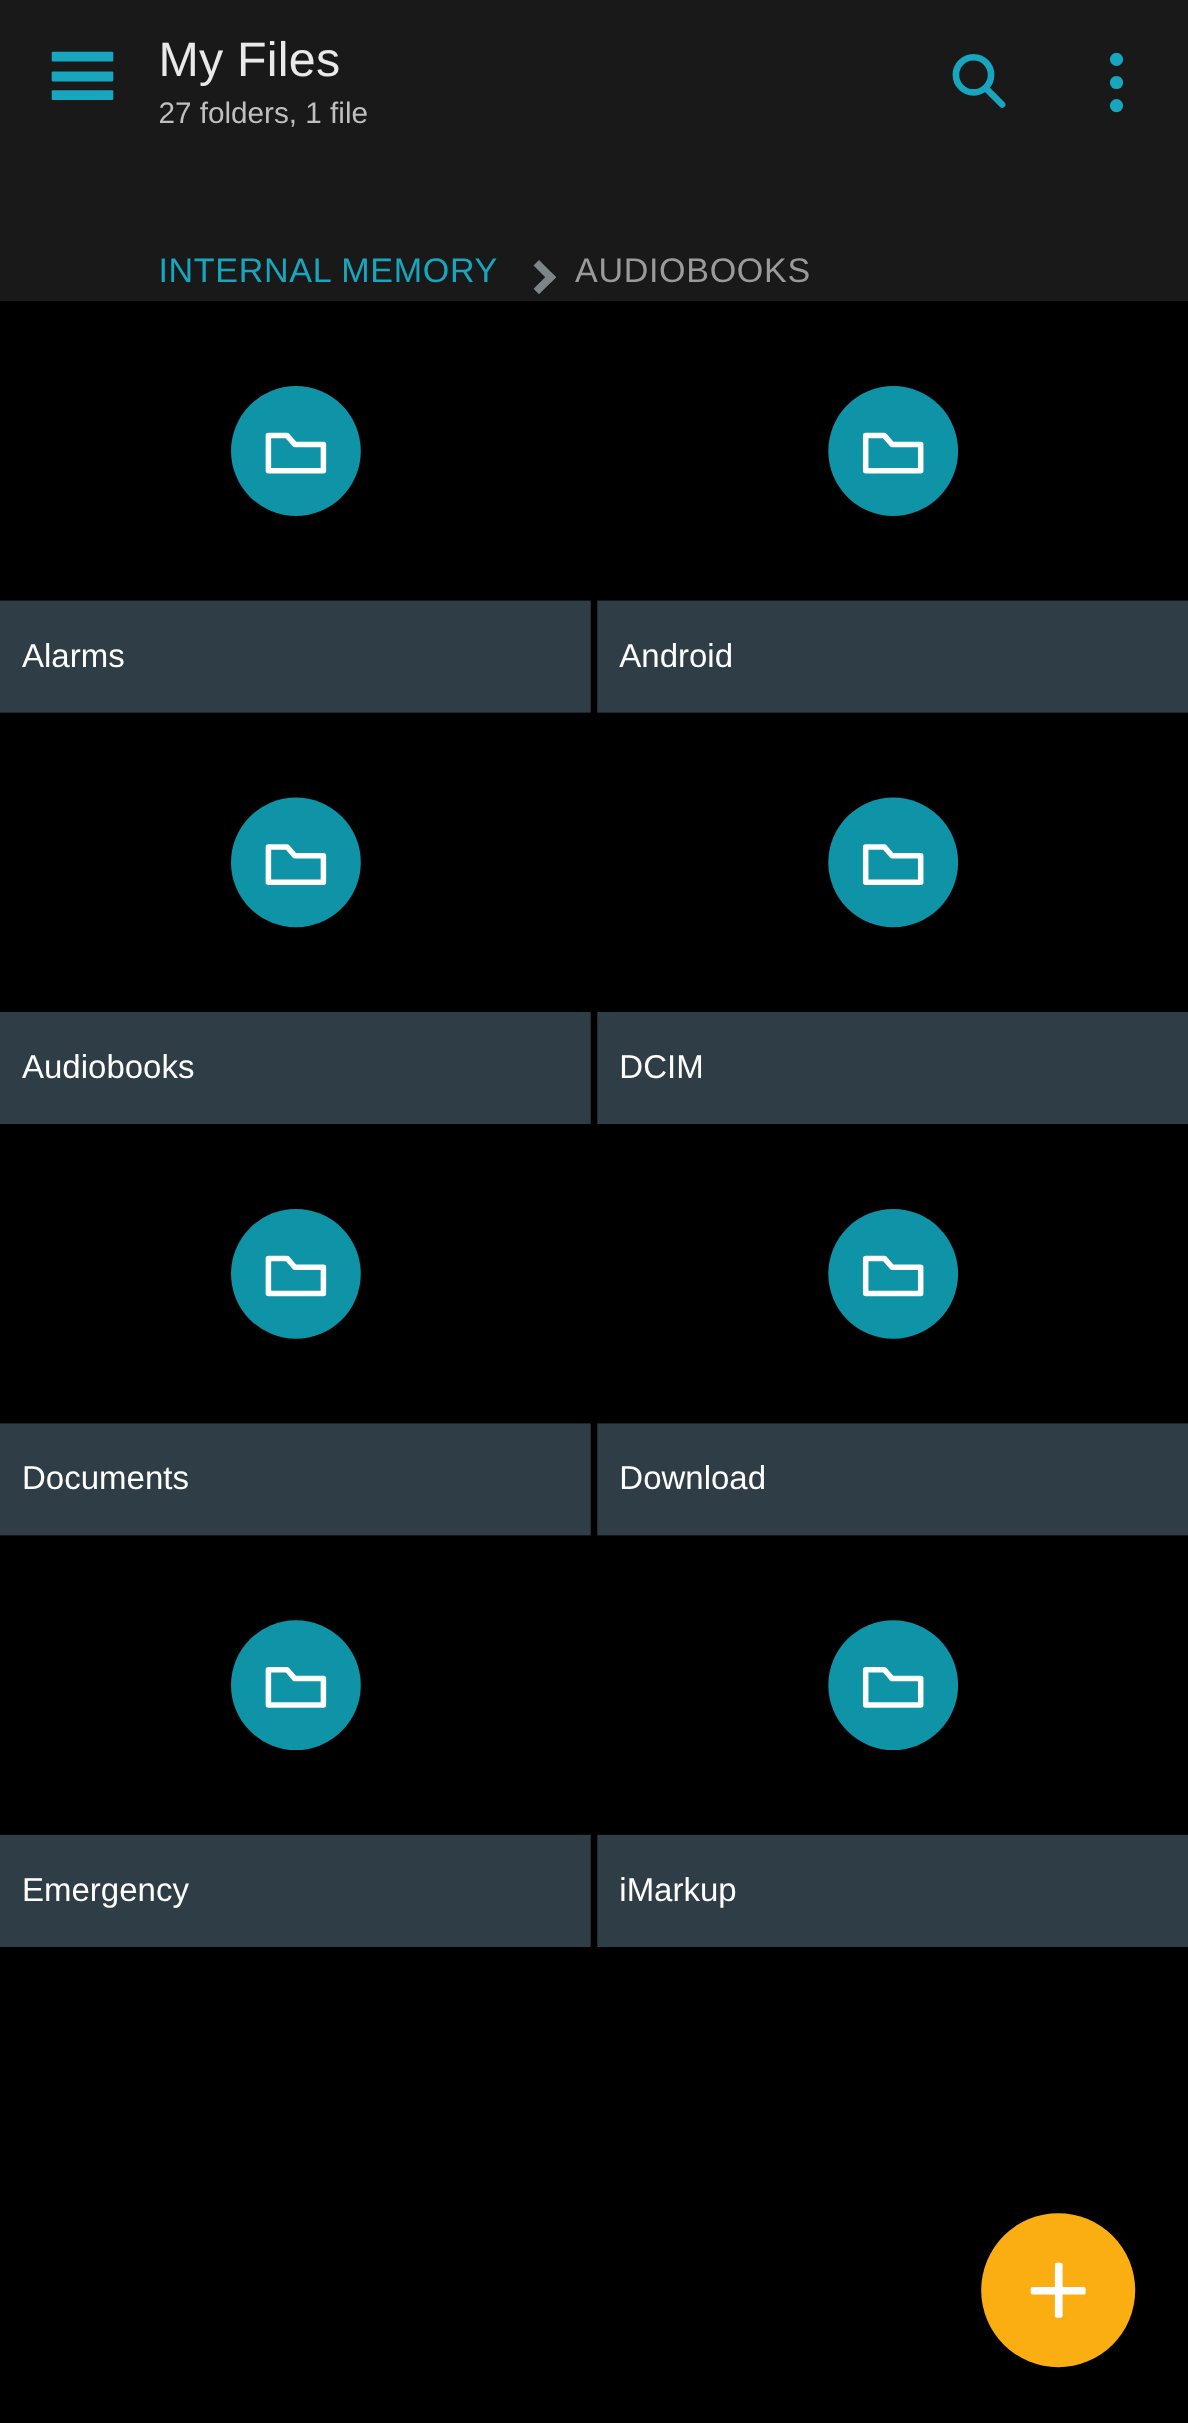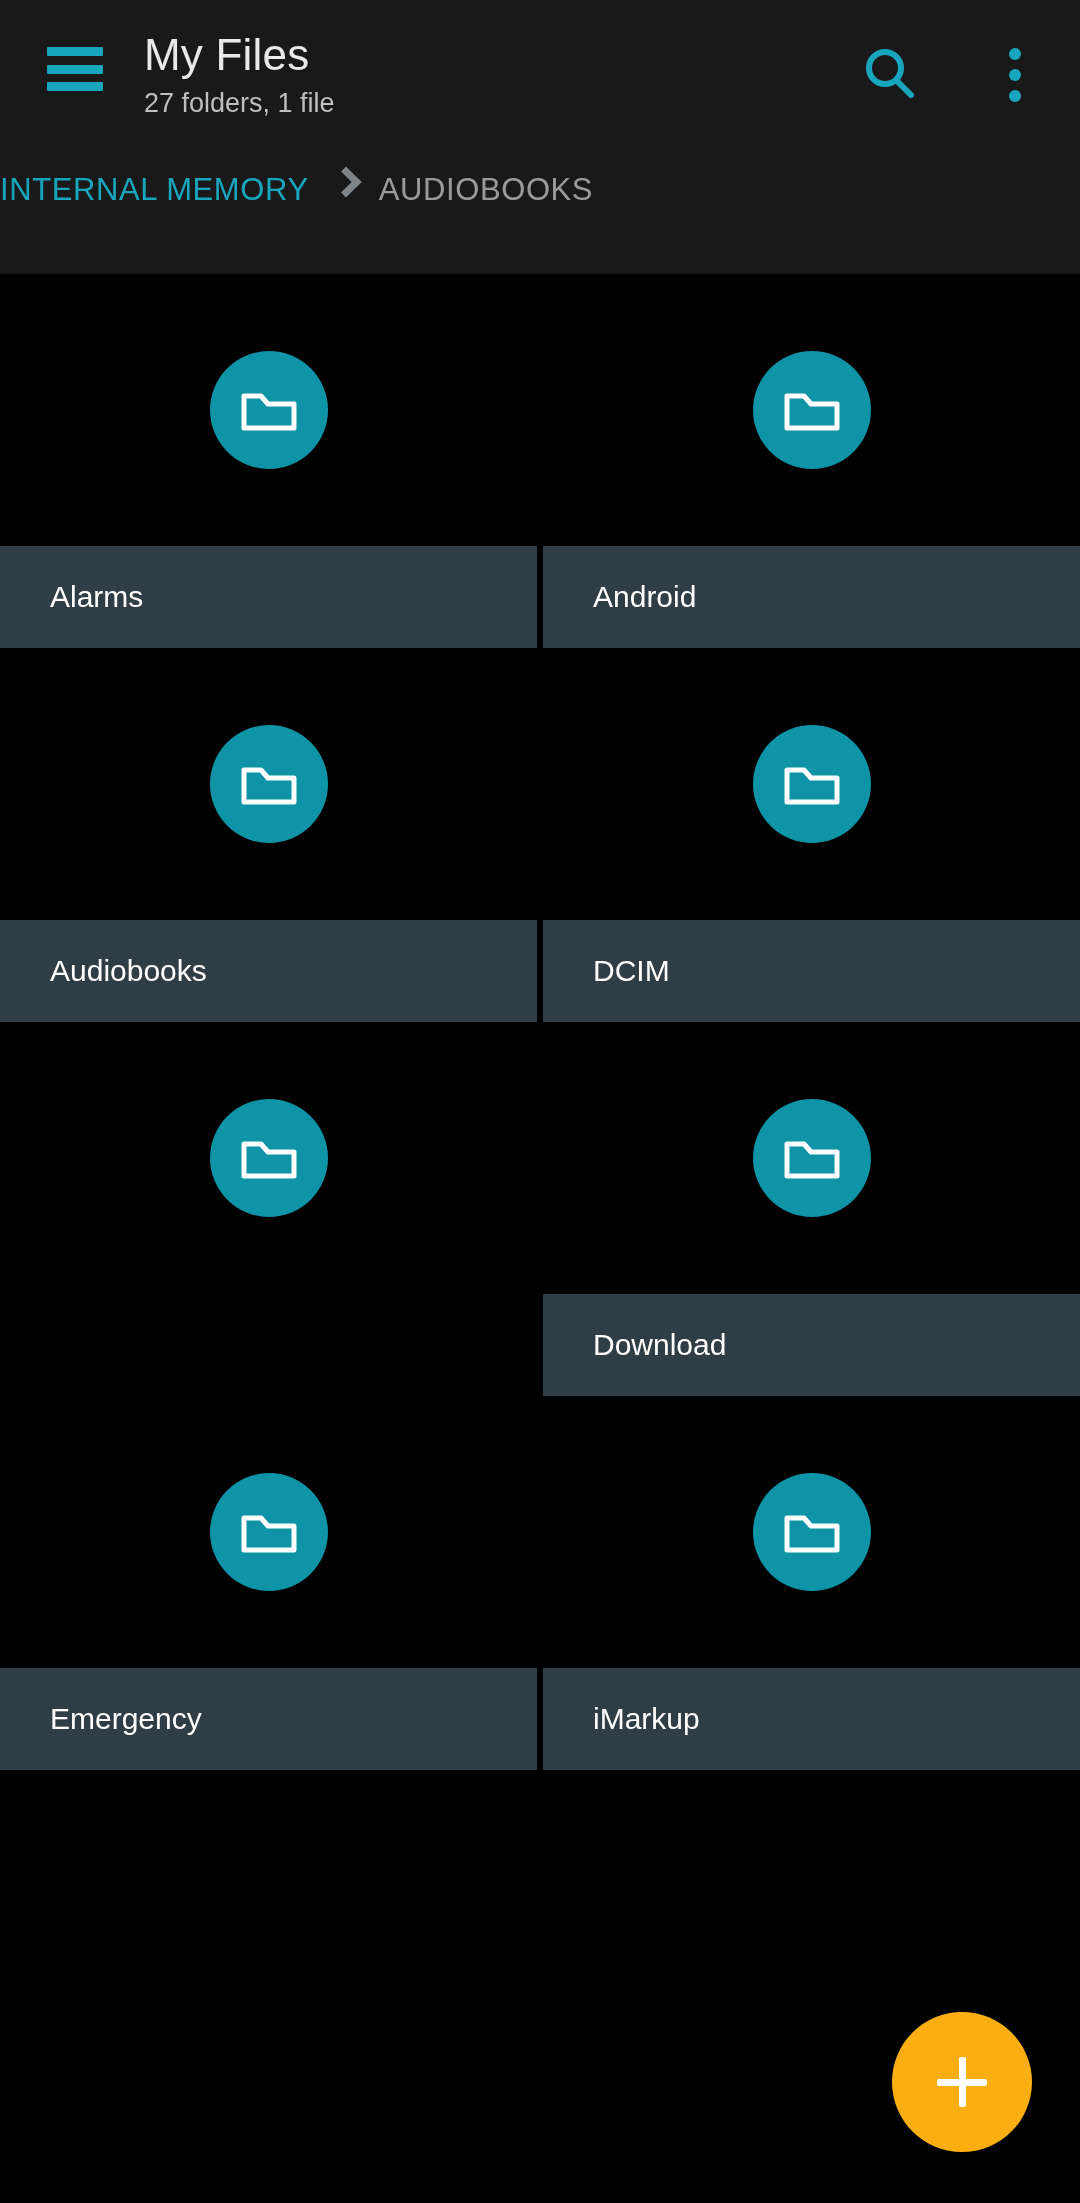--- a/index.html
+++ b/index.html
@@ -102,21 +102,22 @@
   }
 
   
   .breadcrumb {
     position: absolute;
     left: 0;
     top: 172px;
     width: 1080px;
     height: 92px;
     display: flex;
-    align-items: flex-start;
+    align-items: flex-end;
+    padding-left: 144px;
   }
   .crumb {
     font-size: 31px;
     letter-spacing: 0.6px;
     font-weight: 400;
   }
   .crumb-link { color: #18A6BE; cursor: pointer; }
   .crumb-current { color: #9A9A9A; }
   .crumb-sep {
     margin: 0 22px 0 26px;
@@ -173,21 +174,21 @@
     justify-content: center;
   }
   .folder-circle svg { display: block; }
 
   .tile-label {
     width: 100%;
     height: 102px;
     background: #2F3E46;
     display: flex;
     align-items: center;
-    padding-left: 50px;
+    padding-left: 20px;
     color: #FFFFFF;
     font-size: 30px;
     font-weight: 400;
     white-space: nowrap;
     overflow: hidden;
   }
 
   
   .fab {
     position: absolute;
@@ -307,20 +308,21 @@
 
     <div class="grid-row">
       <div class="tile">
         <div class="tile-icon-wrap">
           <div class="folder-circle">
             <svg width="58" height="48" viewBox="0 0 58 48">
               <path d="M4 10 h17 l7 8 h26 a0 0 0 0 1 0 0 v24 a0 0 0 0 1 0 0 h-50 a0 0 0 0 1 0 0 z" fill="none" stroke="#FFFFFF" stroke-width="5" stroke-linejoin="round" stroke-linecap="round"></path>
             </svg>
           </div>
         </div>
+        <div class="tile-label">Documents</div>
       </div>
       <div class="tile">
         <div class="tile-icon-wrap">
           <div class="folder-circle">
             <svg width="58" height="48" viewBox="0 0 58 48">
               <path d="M4 10 h17 l7 8 h26 a0 0 0 0 1 0 0 v24 a0 0 0 0 1 0 0 h-50 a0 0 0 0 1 0 0 z" fill="none" stroke="#FFFFFF" stroke-width="5" stroke-linejoin="round" stroke-linecap="round"></path>
             </svg>
           </div>
         </div>
         <div class="tile-label">Download</div>

